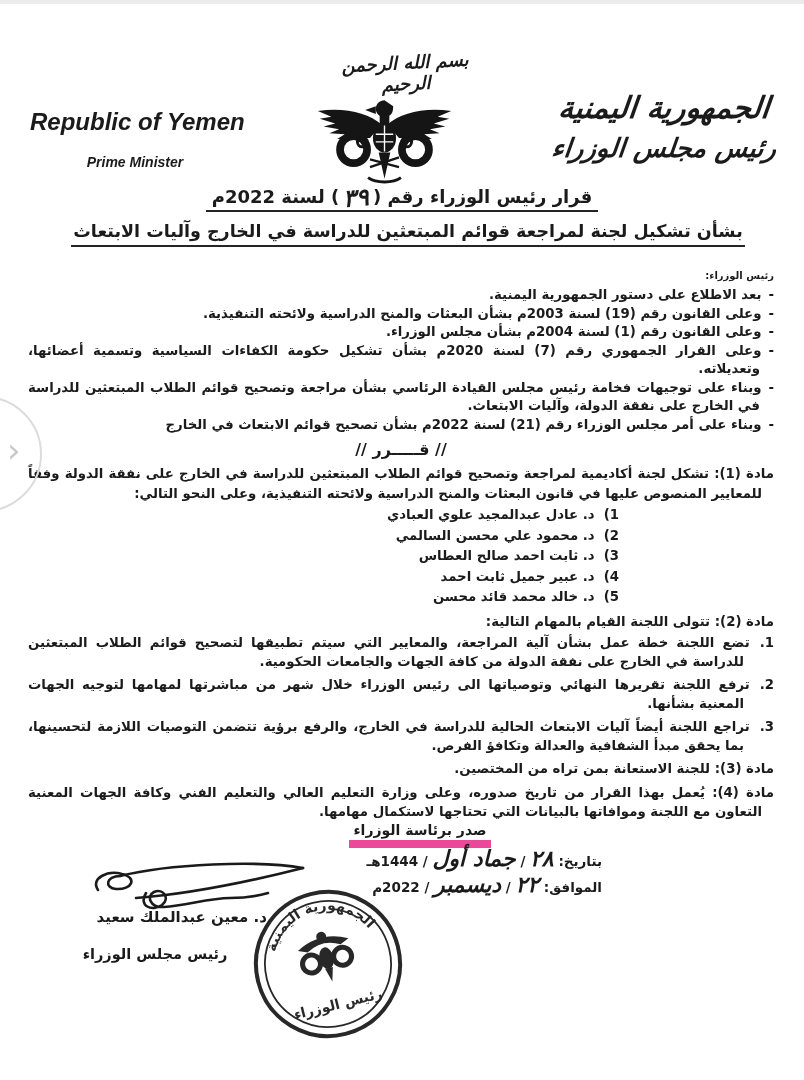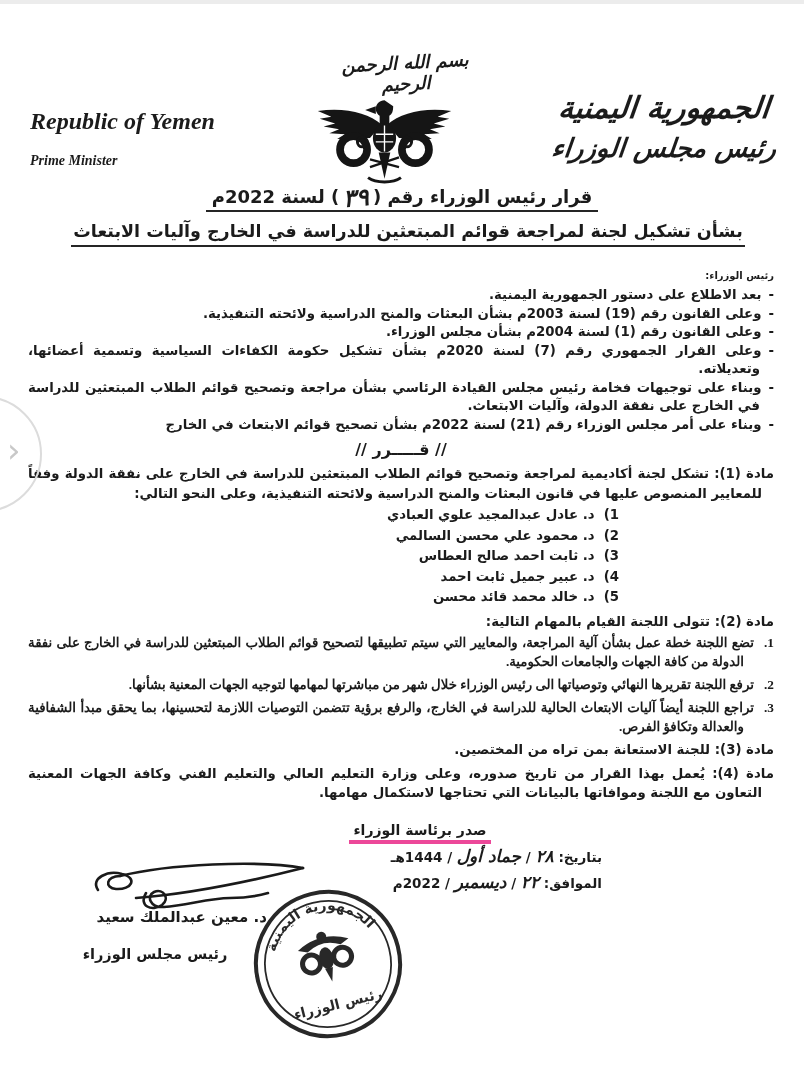--- a/index.html
+++ b/index.html
@@ -4,22 +4,22 @@
 <style>
   html,body{margin:0;padding:0;background:#e9e9e9;}
   .page{
     position:relative; width:804px; height:1080px; margin:0 auto;
     background:#ffffff; overflow:hidden;
     font-family:"DejaVu Sans", sans-serif; color:#1b1b1b;
   }
   .top-strip{position:absolute;top:0;left:0;right:0;height:4px;background:#ececec;}
 
   
-  .hdr-en{position:absolute;left:30px;top:108px;width:210px;
-          font-family:Liberation Serif, serif;font-style:italic;font-weight:bold;}
+  .hdr-en{position:absolute;left:30px;top:108px;width:210px;text-align:center;
+          font-family:Liberation Sans, sans-serif;font-style:italic;font-weight:bold;}
   .hdr-en .en1{font-size:24px;white-space:nowrap;}
   .hdr-en .en2{font-size:14px;margin-top:18px;}
 
   .bismillah{position:absolute;left:318px;top:52px;width:175px;text-align:center;
              font-size:18px;font-weight:bold;font-style:italic;direction:rtl;
              transform:rotate(-3deg);letter-spacing:1px;}
 
   .emblem{position:absolute;left:312px;top:94px;}
 
   .hdr-ar{position:absolute;right:10px;top:90px;width:260px;text-align:center;direction:rtl;
@@ -42,32 +42,32 @@
         font-size:13.3px;font-weight:bold;line-height:18.5px;text-align:right;}
   .ph{font-size:10px;line-height:20px;}
   .bullet{padding-right:14px;text-indent:-14px;text-align:justify;}
   .dash{margin-left:7px;}
   .decree-marker{text-align:center;font-size:16px;margin:6px 0 4px 0;line-height:20px;}
   .article{margin-top:4px;text-align:justify;line-height:19.5px;padding-right:12px;text-indent:-12px;}
   .alabel{letter-spacing:.2px;}
   .members{margin-top:2px;}
   .member{padding-right:155px;line-height:20.5px;}
   .member .mnum{margin-left:9px;}
-  .tasks{margin-top:2px;font-family:Liberation Serif, serif;}
+  .tasks{margin-top:2px;}
   .task{padding-right:30px;text-indent:-30px;text-align:justify;line-height:19px;margin-bottom:4px;}
   .task .tnum{margin-left:10px;}
 
   
   .issued{position:absolute;left:300px;width:240px;top:822px;text-align:center;direction:rtl;
           font-size:14px;font-weight:bold;}
-  .issued span{display:inline-block;border-bottom:4px solid #ec4899;padding:0 4px 2px;text-align:right;}
+  .issued span{display:inline-block;border-bottom:8px solid #ec4899;padding:0 4px 2px;text-align:right;}
   .dateline{position:absolute;left:280px;width:322px;direction:rtl;text-align:right;
             font-size:13.5px;font-weight:bold;white-space:nowrap;}
   .d1{top:846px;} .d2{top:872px;}
-  .hw{font-size:17px;font-style:italic;letter-spacing:.5px;}
+  .hw{font-size:22px;font-style:italic;letter-spacing:.5px;}
   .signature{position:absolute;left:88px;top:860px;}
   .signer-name{position:absolute;left:62px;width:205px;top:908px;text-align:right;direction:rtl;
                font-size:15px;font-weight:bold;white-space:nowrap;}
   .signer-title{position:absolute;left:60px;width:190px;top:946px;text-align:center;direction:rtl;
                 font-size:14.5px;font-weight:bold;white-space:nowrap;}
   .stamp{position:absolute;left:252px;top:888px;opacity:.92;}
 
   
   .nav-circle{position:absolute;left:-74px;top:396px;width:112px;height:112px;border-radius:50%;
               border:2px solid #dcdcdc;background:transparent;}

